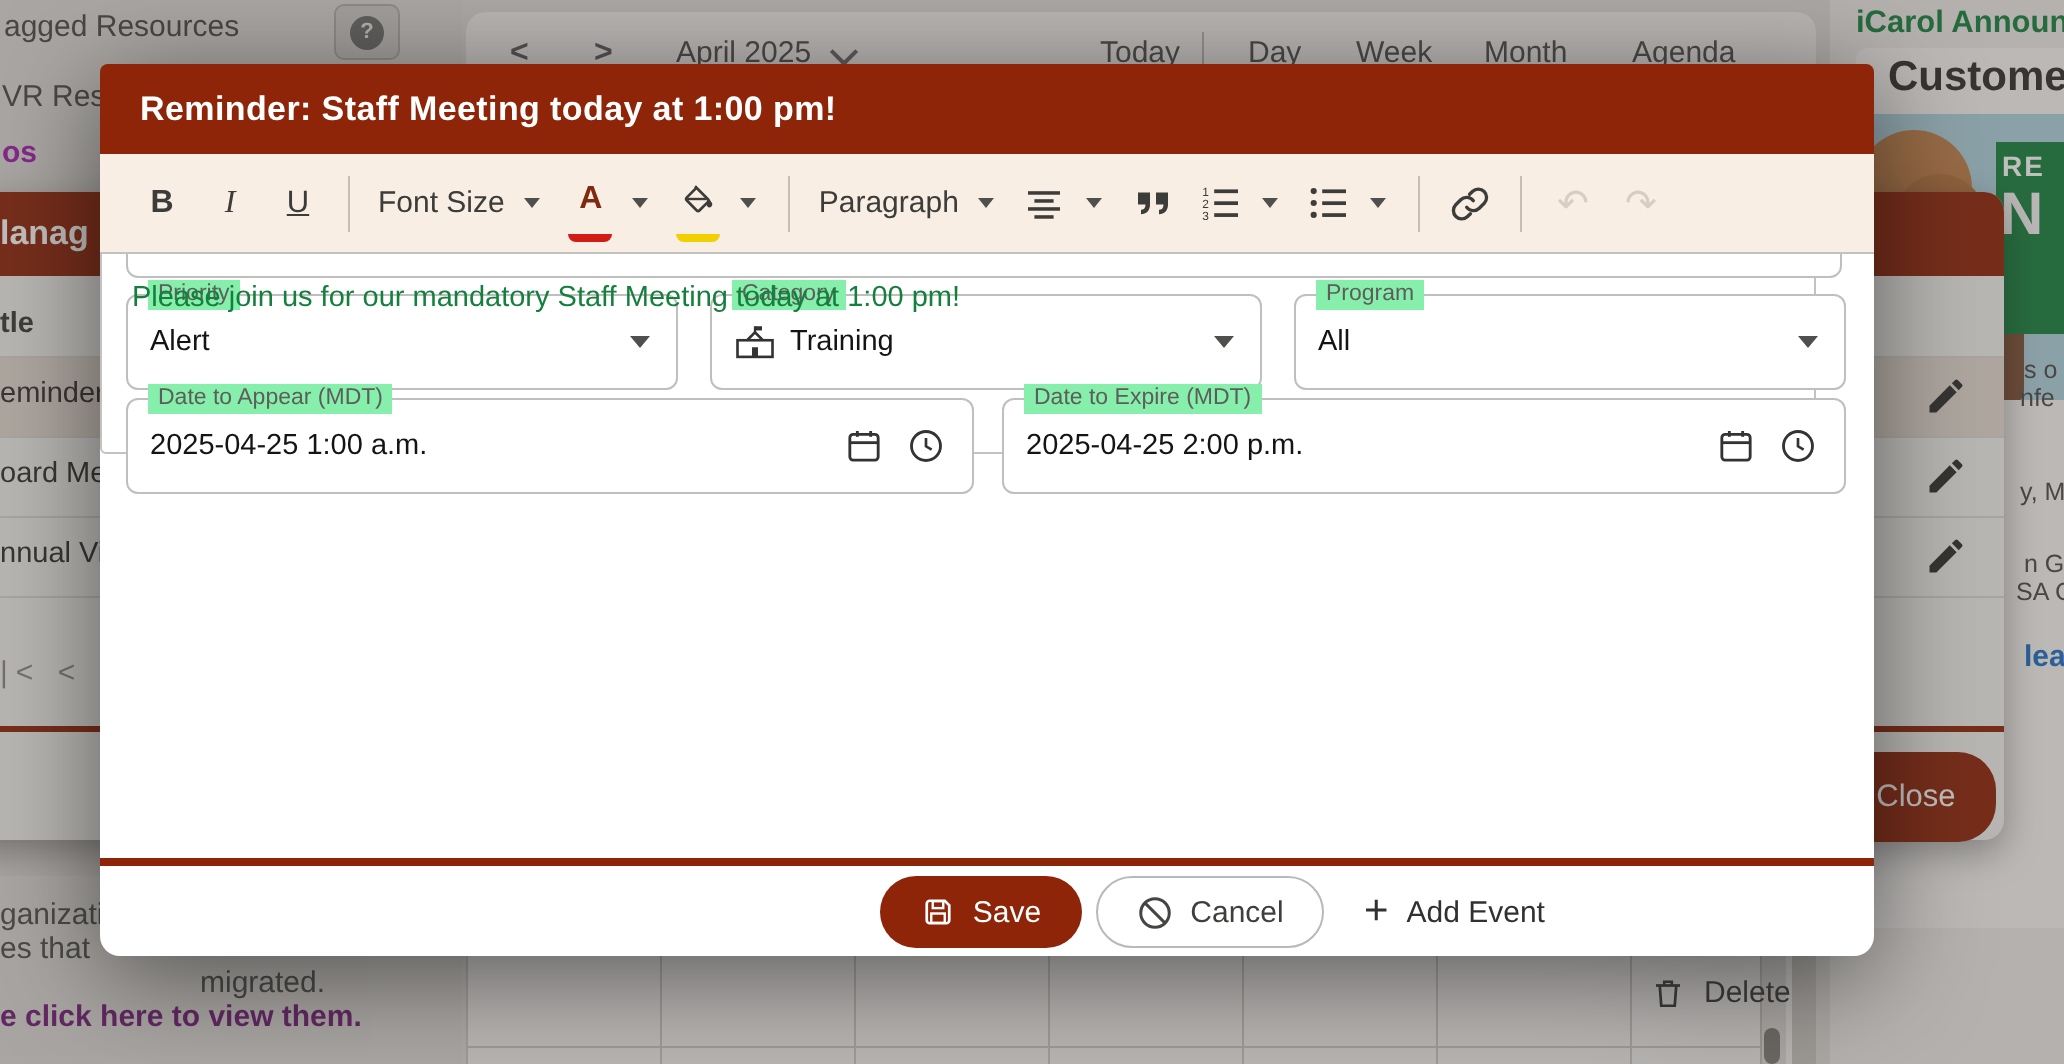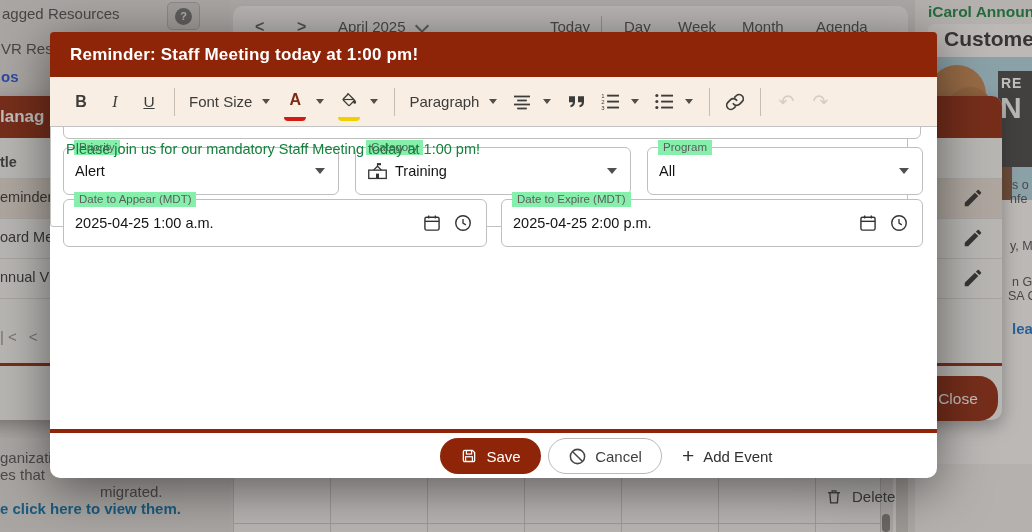--- a/index.html
+++ b/index.html
@@ -7,21 +7,21 @@
     font-family:"Liberation Sans",sans-serif;background:#dedcd9;}
   .abs{position:absolute;}
   .nowrap{white-space:nowrap;}
 
   
   #bg-sidebar{left:0;top:0;width:231px;height:532px;background:#dbd9d6;}
   .sb-top{left:2px;top:5px;font-size:15px;color:#4a4a48;}
   .sb-help{left:167px;top:2px;width:31px;height:26px;background:#cfcdca;border:1px solid #b0aeab;border-radius:5px;display:flex;align-items:center;justify-content:center;}
   .sb-help-c{width:17px;height:17px;border-radius:50%;background:#6d6d6b;color:#e8e8e6;font-size:11px;font-weight:700;display:flex;align-items:center;justify-content:center;}
   .sb-i2{left:1px;top:40px;font-size:15px;color:#4a4a48;}
-  .sb-i3{left:1px;top:68px;font-size:15px;font-weight:700;color:#1d4ed8;}
+  .sb-i3{left:1px;top:68px;font-size:15px;font-weight:700;color:#a21caf;}
 
   #bg-cal{left:233px;top:6px;width:675px;height:526px;background:#f1f0ee;border-radius:10px 10px 0 0;}
   .cal-txt{font-size:15px;color:#4c4c4a;}
   .cal-chev{font-size:16px;color:#5a5a58;font-weight:600;}
   .cal-sep{width:1px;height:20px;background:#b8b6b3;}
   .chev-down{width:8px;height:8px;border-right:2px solid #6a6a68;border-bottom:2px solid #6a6a68;transform:rotate(45deg);display:inline-block;}
   #cal-grid{left:0px;top:330px;width:648px;height:196px;
     background:repeating-linear-gradient(90deg,#c9c7c4 0 1px,transparent 1px 97px);}
   #cal-hline{left:0;top:517px;width:648px;height:1px;background:#c9c7c4;}
   #cal-scroll{left:647px;top:330px;width:12px;height:196px;background:#dddbd8;border-left:1px solid #c2c0bd;}
@@ -29,42 +29,42 @@
   #cal-strip{left:663px;top:330px;width:12px;height:196px;background:#c9c7c3;}
 
   #bg-right{left:915px;top:0;width:117px;height:532px;background:#eceae7;}
   .rp-title{left:13px;top:3px;font-size:15.5px;font-weight:700;color:#15803d;}
   .rp-card{left:13px;top:24px;width:104px;height:440px;background:#f6f5f3;border-radius:6px 0 0 6px;}
   .rp-head{left:29px;top:27px;font-size:21px;font-weight:700;color:#2e2e2c;}
   .rp-img{left:21px;top:57px;width:96px;height:143px;background:#aed2de;overflow:hidden;}
   .rp-tree1{left:-8px;top:8px;width:58px;height:58px;border-radius:50%;background:#c0804a;}
   .rp-tree2{left:10px;top:30px;width:48px;height:52px;border-radius:50%;background:#b5743e;}
   .rp-ground{left:-4px;top:96px;width:80px;height:50px;background:#7d5035;border-radius:8px;}
-  .rp-teal{left:62px;top:14px;width:34px;height:96px;background:#404040;color:#fff;}
+  .rp-teal{left:62px;top:14px;width:34px;height:96px;background:#15803d;color:#fff;}
   .rp-re{left:3px;top:4px;font-size:14px;font-weight:800;color:#fff;letter-spacing:1px;}
   .rp-n{left:2px;top:20px;font-size:30px;font-weight:800;color:#f2f4f4;}
   .rp-frag{font-size:12.5px;color:#4a4a48;}
   .rp-link{font-size:15px;font-weight:700;color:#1a6fc4;}
 
   #bg-manage{left:-80px;top:96px;width:1082px;height:324px;background:#f2f1ef;border-radius:0 10px 10px 10px;box-shadow:0 6px 18px rgba(0,0,0,.35);}
   .mg-head{left:0;top:0;width:100%;height:42px;background:#8e2408;border-radius:0 10px 0 0;}
   .mg-head-txt{left:80px;top:11px;font-size:17px;font-weight:700;color:#fff;}
   .mg-col{left:80px;top:58px;font-size:14.5px;font-weight:700;color:#3a3a38;}
   .mg-rowline{left:0;width:100%;height:1px;background:#d8d6d3;}
   .mg-row1bg{left:0;top:82px;width:100%;height:40px;background:#e2d9d0;}
   .mg-rowtxt{left:80px;font-size:14.5px;color:#2f2f2d;}
   .mg-pencil{left:1042px;width:22px;height:22px;}
   .mg-items{left:944px;top:216px;font-size:13.5px;color:#4a4a48;}
   .mg-pag{left:80px;top:232px;font-size:15px;color:#8a8885;letter-spacing:4px;}
   .mg-redline{left:0;top:267px;width:100%;height:3px;background:#8e2408;}
   .mg-close{left:998px;top:280px;width:80px;height:45px;background:#8e2408;border-radius:19px;color:#fff;font-size:15.5px;display:flex;align-items:center;justify-content:center;}
 
   #bg-notice{left:-52px;top:438px;width:237px;height:90px;background:#d9d8d5;border-radius:10px;}
   .nt{font-size:15px;color:#4e4e4c;}
-  .nt-b{font-size:15px;font-weight:700;color:#0369a1;}
+  .nt-b{font-size:15px;font-weight:700;color:#701a75;}
 
   #overlay{left:0;top:0;width:1032px;height:532px;background:rgba(72,68,64,.34);z-index:8;}
 
   
   #modal{left:50px;top:32px;width:887px;height:446px;z-index:10;filter:drop-shadow(0 10px 26px rgba(0,0,0,.5));}
   #m-header{left:0;top:0;width:887px;height:45px;background:#8e2408;border-radius:4px 4px 0 0;}
   #m-header-txt{left:20px;top:0;height:45px;display:flex;align-items:center;color:#fff;font-size:17px;font-weight:700;letter-spacing:.2px;}
   #m-body{left:0;top:45px;width:887px;height:352px;background:#fff;}
   .field{position:absolute;border:1px solid #bfbfbf;border-radius:6px;background:#fff;}
   .flabel{position:absolute;top:-8px;left:10px;background:#86efac;padding:0 5px;font-size:11.5px;color:#5d5d5b;line-height:15px;white-space:nowrap;}

